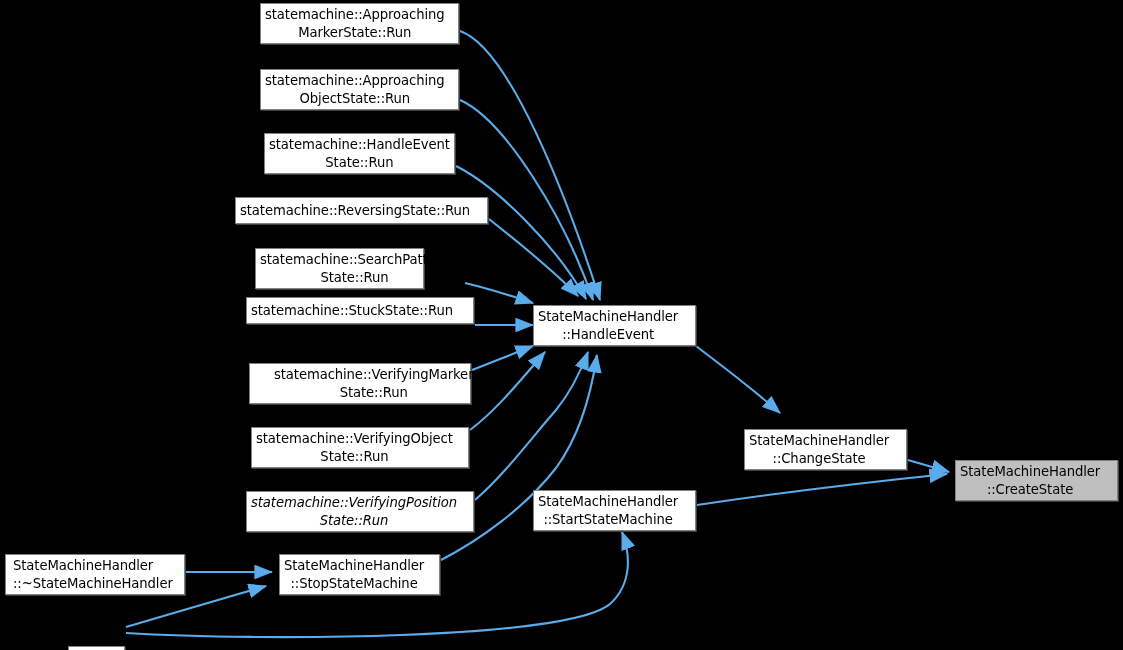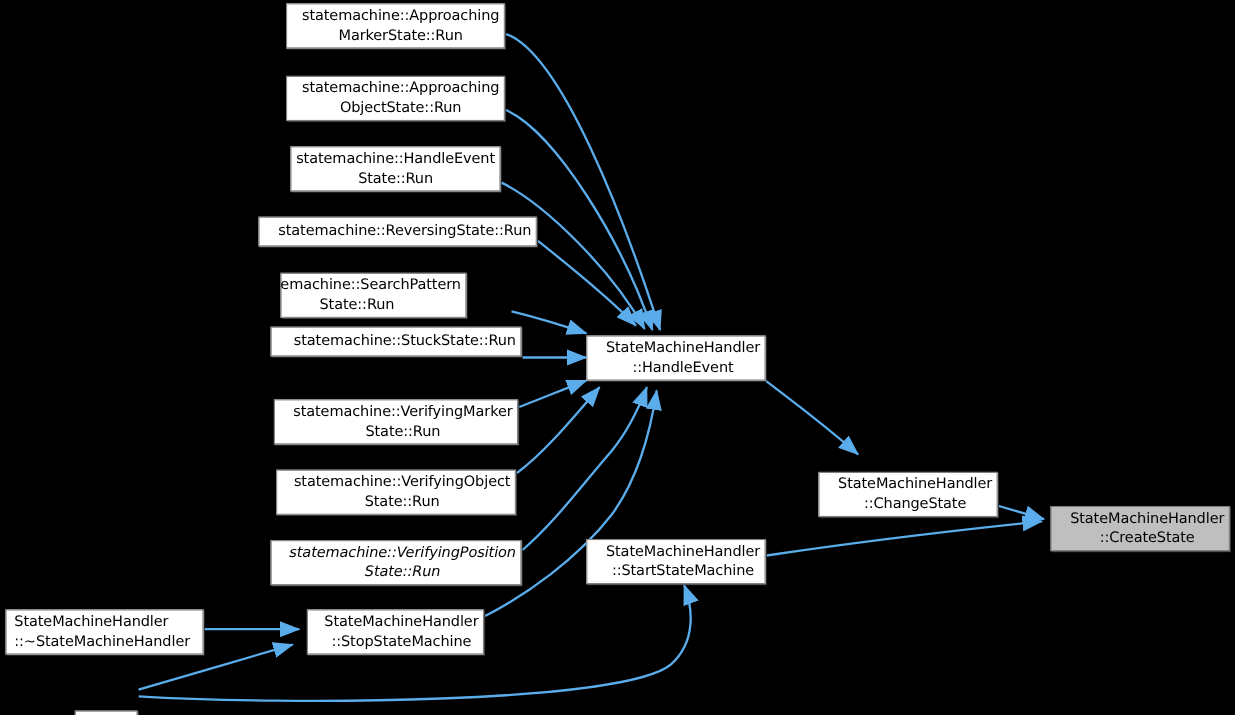--- a/index.html
+++ b/index.html
@@ -24,21 +24,21 @@
     pointer-events: none;
   }
   .node {
     position: absolute;
     box-sizing: border-box;
     background: #ffffff;
     border: 1px solid #808080;
     box-shadow: 1px 1px 0 0 #3f3f3f;
     display: flex;
     align-items: center;
-    justify-content: flex-end;
+    justify-content: flex-start;
     text-align: center;
     color: #000000;
     font-size: 13.2px;
     line-height: 1.32;
     letter-spacing: -0.1px;
     z-index: 5;
   }
   .node .node-label {
     display: block;
     white-space: pre-line;
@@ -102,25 +102,25 @@
       <div class="node" style="left: 235px; top: 197px; width: 253px; height: 27px;">
         <span class="node-label">statemachine::ReversingState::Run</span>
       </div>
       <div class="node" style="left: 255px; top: 248px; width: 169px; height: 41px;">
         <span class="node-label">statemachine::SearchPattern
 State::Run</span>
       </div>
       <div class="node" style="left: 246px; top: 297px; width: 228px; height: 27px;">
         <span class="node-label">statemachine::StuckState::Run</span>
       </div>
-      <div class="node" style="left: 249px; top: 363px; width: 222px; height: 41px;">
+      <div class="node" style="left: 249px; top: 363px; width: 222px; height: 41px; padding-left: 20px;">
         <span class="node-label">statemachine::VerifyingMarker
 State::Run</span>
       </div>
-      <div class="node" style="left: 251px; top: 427px; width: 218px; height: 41px; padding-left: 10px;">
+      <div class="node" style="left: 251px; top: 427px; width: 218px; height: 41px;">
         <span class="node-label">statemachine::VerifyingObject
 State::Run</span>
       </div>
       <div class="node" style="left: 246px; top: 491px; width: 228px; height: 41px; font-style: italic;">
         <span class="node-label">statemachine::VerifyingPosition
 State::Run</span>
       </div>
       <div class="node" style="left: 533px; top: 305px; width: 163px; height: 41px;">
         <span class="node-label">StateMachineHandler
 ::HandleEvent</span>

